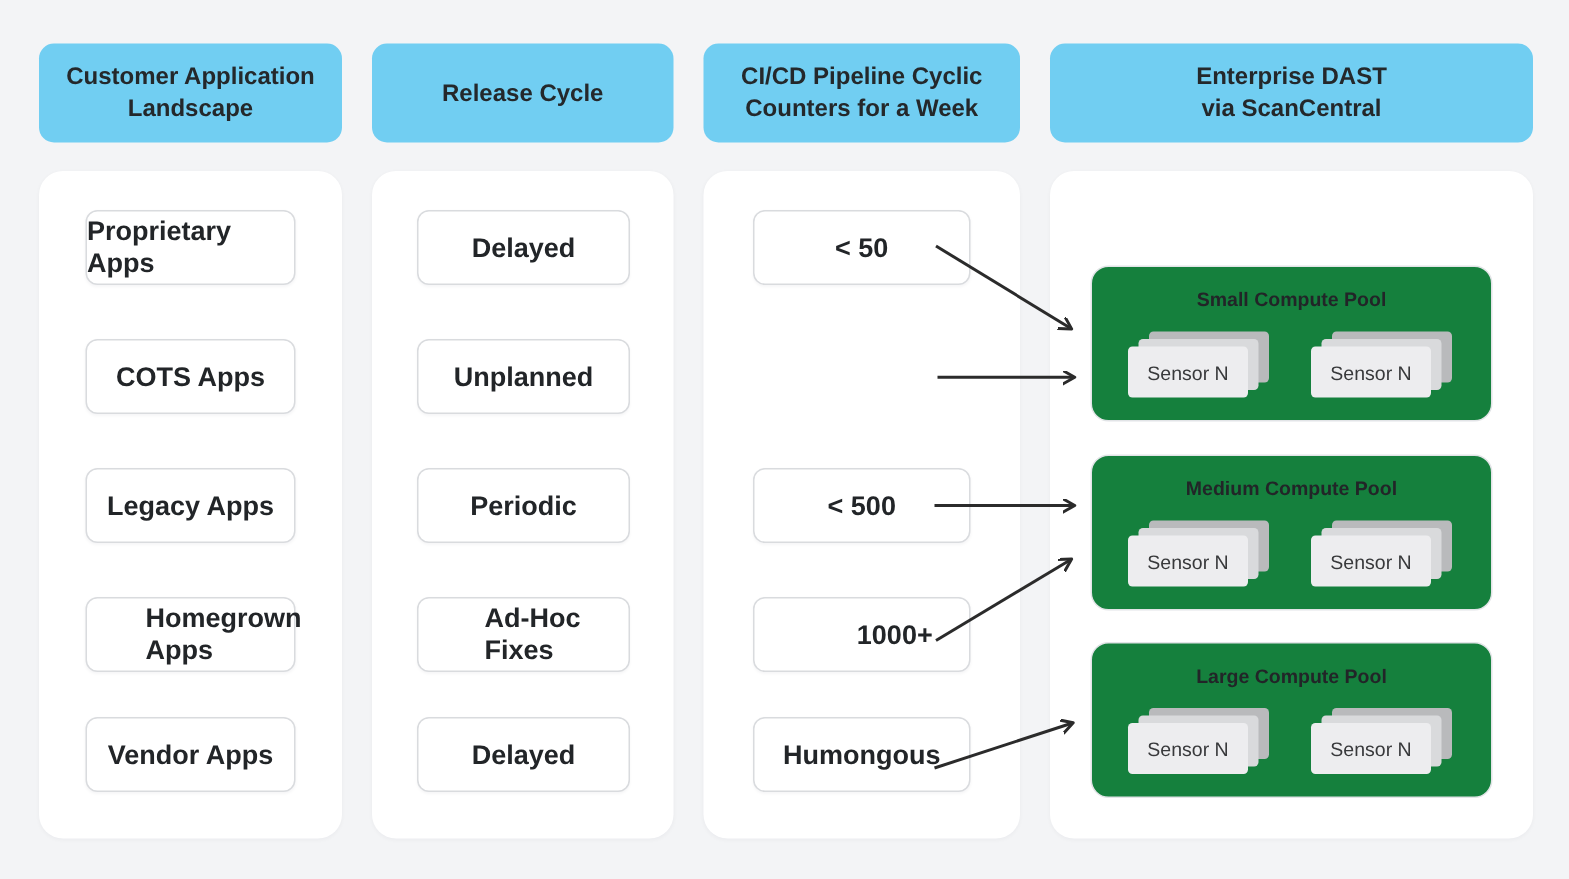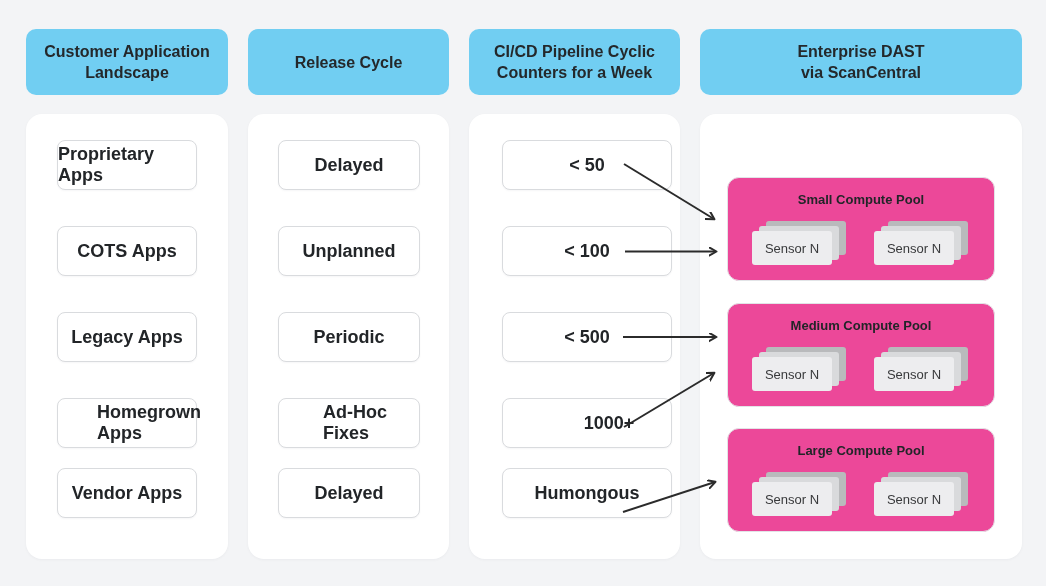--- a/index.html
+++ b/index.html
@@ -31,30 +31,30 @@
     font-size:18px;font-weight:700;color:#222528;
     box-shadow:0 1px 2px rgba(15,23,42,0.04);
   }
   
   .h1{left:26px;width:202px;}  .b1{left:26px;width:202px;}
   .h2{left:248px;width:201px;} .b2{left:248px;width:201px;}
   .h3{left:469px;width:211px;} .b3{left:469px;width:211px;}
   .h4{left:700px;width:322px;} .b4{left:700px;width:322px;}
   .b1 .item-box{left:31px;width:140px;}
   .b2 .item-box{left:30px;width:142px;}
-  .b3 .item-box{left:33px;width:170px;}
-  .r0{top:26px;} .r1{top:112px;} .r2{top:198px;} .r3{top:284px;padding-left:44px;} .r4{top:354px;}
+  .b3 .item-box{left:33px;width:145px;}
+  .r0{top:26px;} .r1{top:112px;} .r2{top:198px;} .r3{top:284px;padding-left:44px;} .r4{top:364px;}
 
   .controller-label{
     position:absolute;top:30px;left:0;width:100%;
     text-align:center;font-size:17px;font-weight:400;color:#2b2e31;
   }
   .pool{
     position:absolute;left:27px;width:268px;height:104px;
-    background:#ec4899;border:1px solid #e2e4e7;border-radius:12px;
+    background:#15803d;border:1px solid #e2e4e7;border-radius:12px;
   }
   .pool-small{top:63px;} .pool-medium{top:189px;} .pool-large{top:314px;}
   .pool-title{
     position:absolute;top:14px;left:0;width:100%;
     text-align:center;font-size:13px;font-weight:700;color:#222528;
   }
   .stack{position:absolute;width:94px;height:44px;top:43px;text-align:right;}
   .stack-left{left:24px;} .stack-right{left:146px;}
   .layer{position:absolute;width:80px;height:34px;border-radius:3px;}
   .layer-back{left:14px;top:0;background:#b9babc;}
@@ -90,21 +90,20 @@
   <div class="col-body b2">
     <div class="item-box r0">Delayed</div>
     <div class="item-box r1">Unplanned</div>
     <div class="item-box r2">Periodic</div>
     <div class="item-box r3">Ad-Hoc Fixes</div>
     <div class="item-box r4">Delayed</div>
   </div>
 
   <div class="col-body b3">
     <div class="item-box r0">&lt; 50</div>
-    <div class="item-box r1">&lt; 100</div>
     <div class="item-box r2">&lt; 500</div>
     <div class="item-box r3">1000+</div>
     <div class="item-box r4">Humongous</div>
   </div>
 
   <div class="col-body b4">
 
     <div class="pool pool-small">
       <div class="pool-title">Small Compute Pool</div>
       <div class="stack stack-left">

